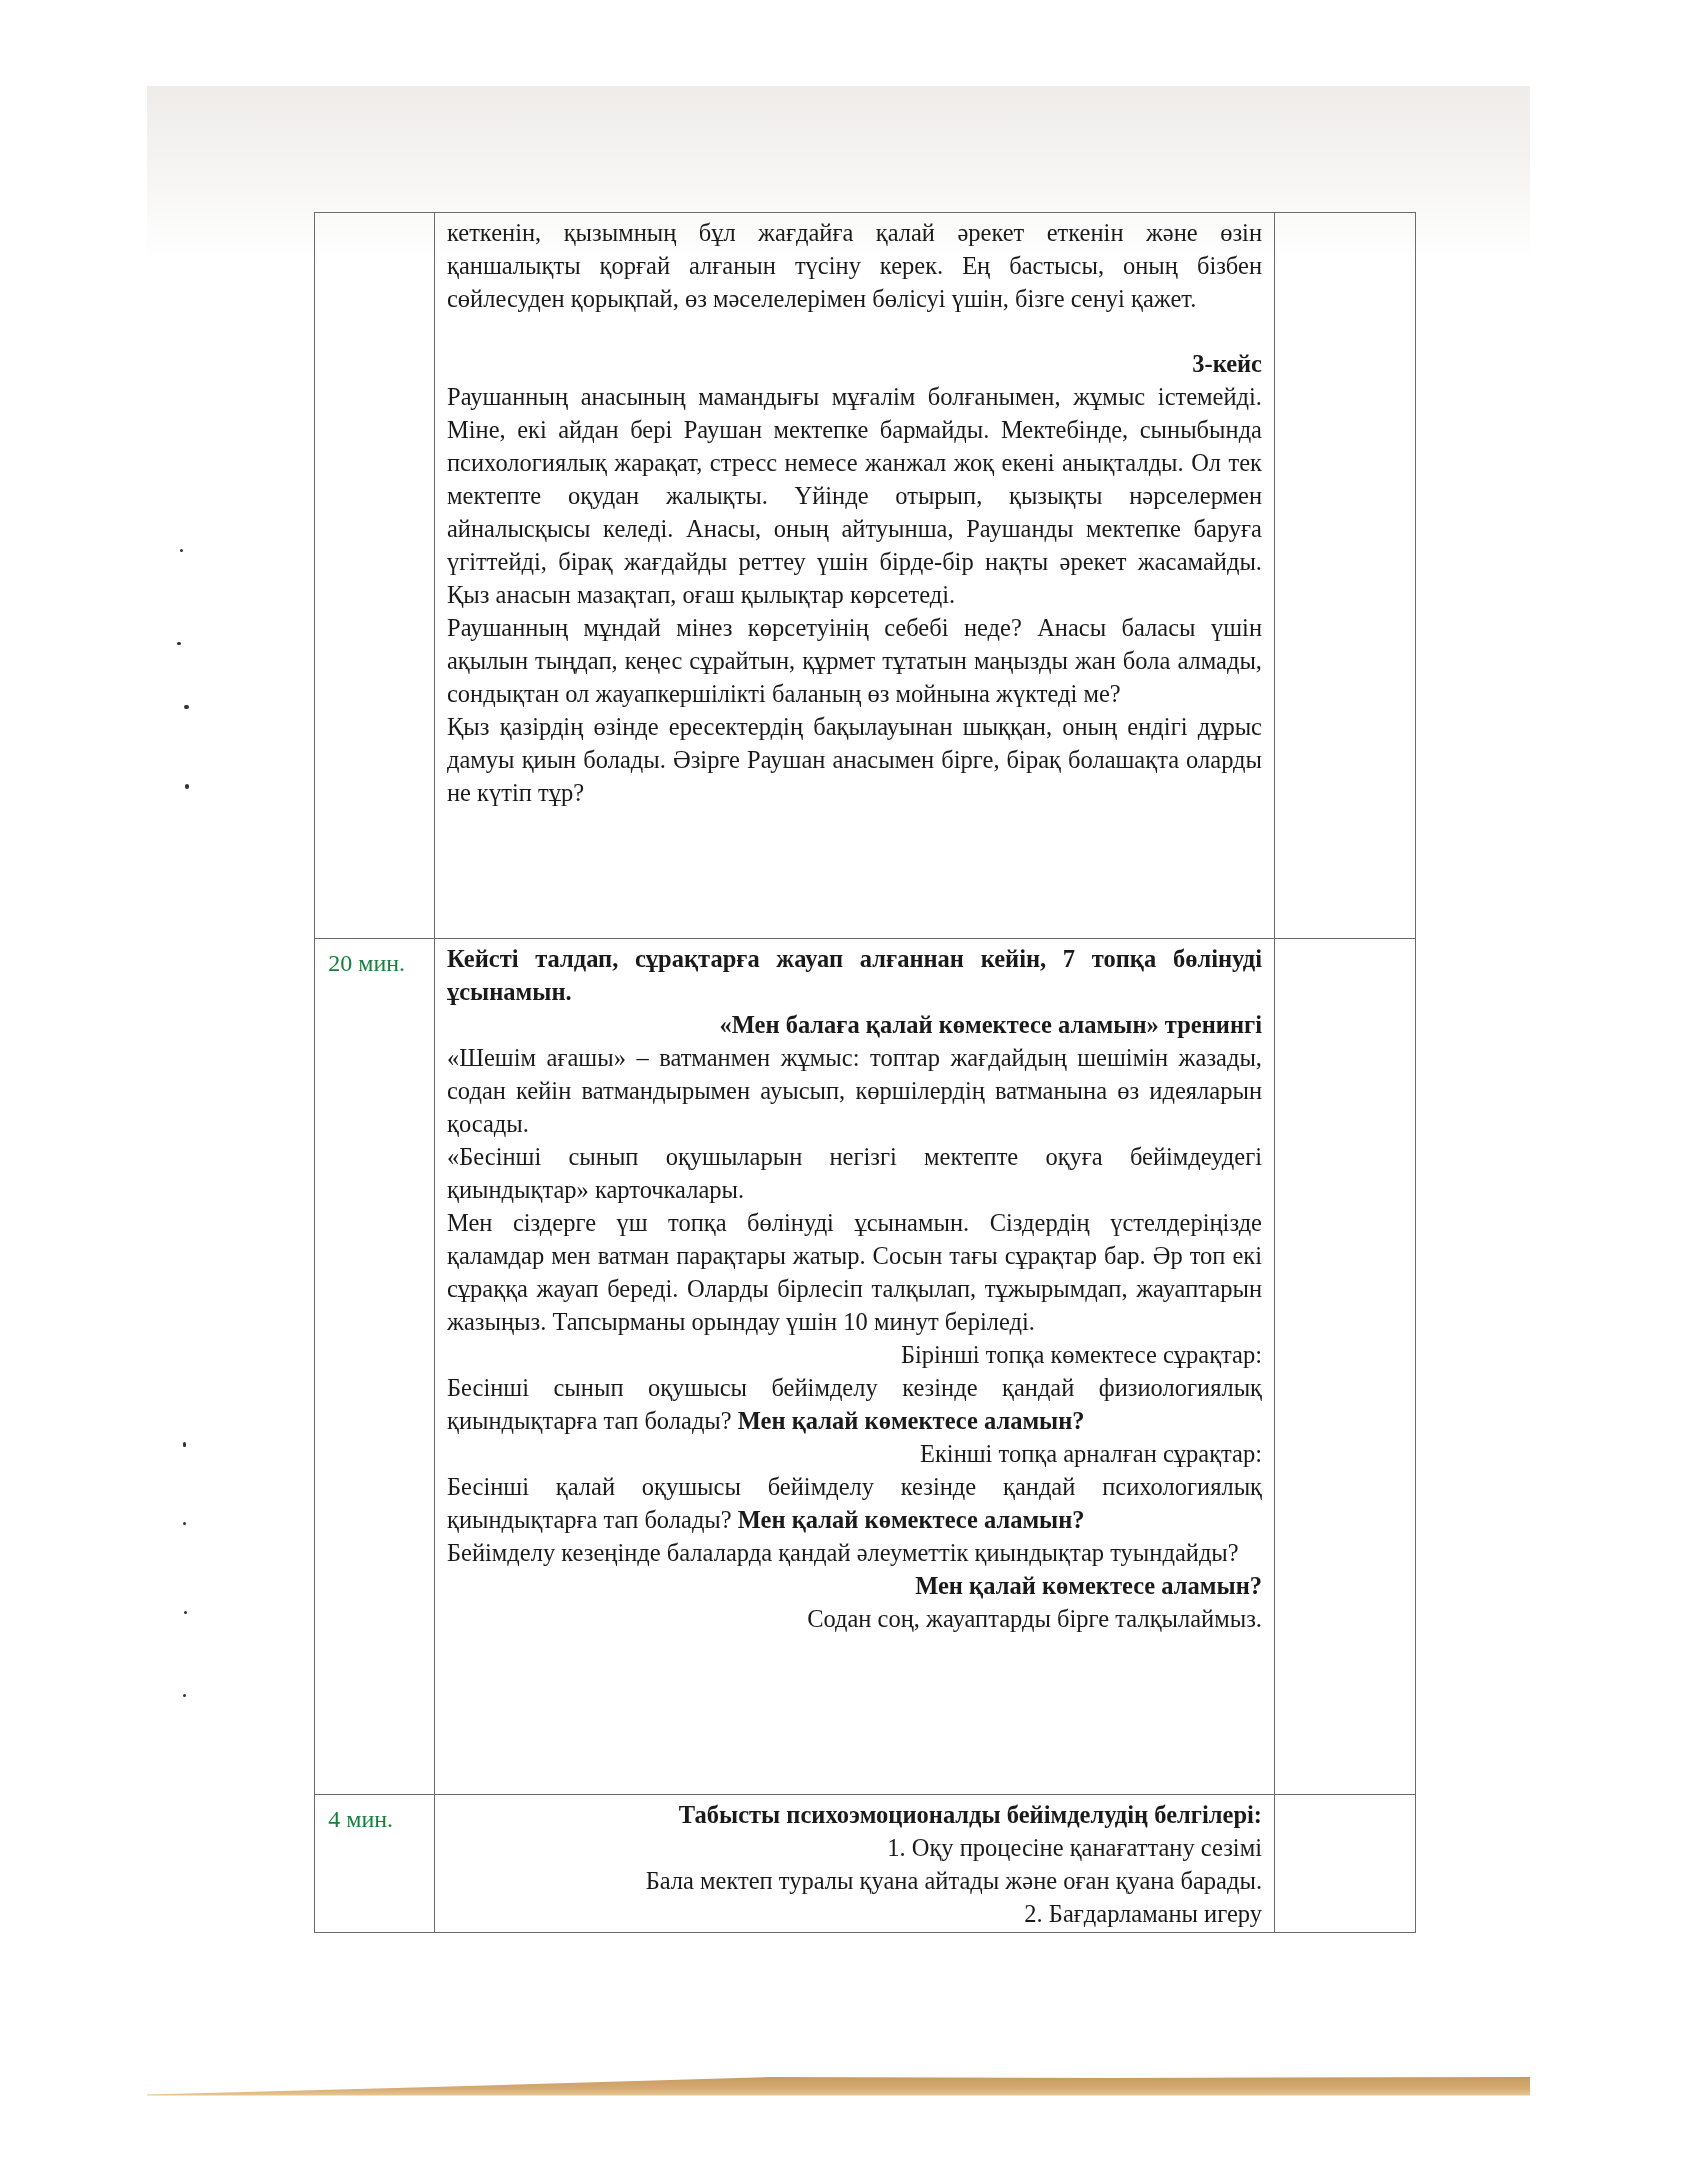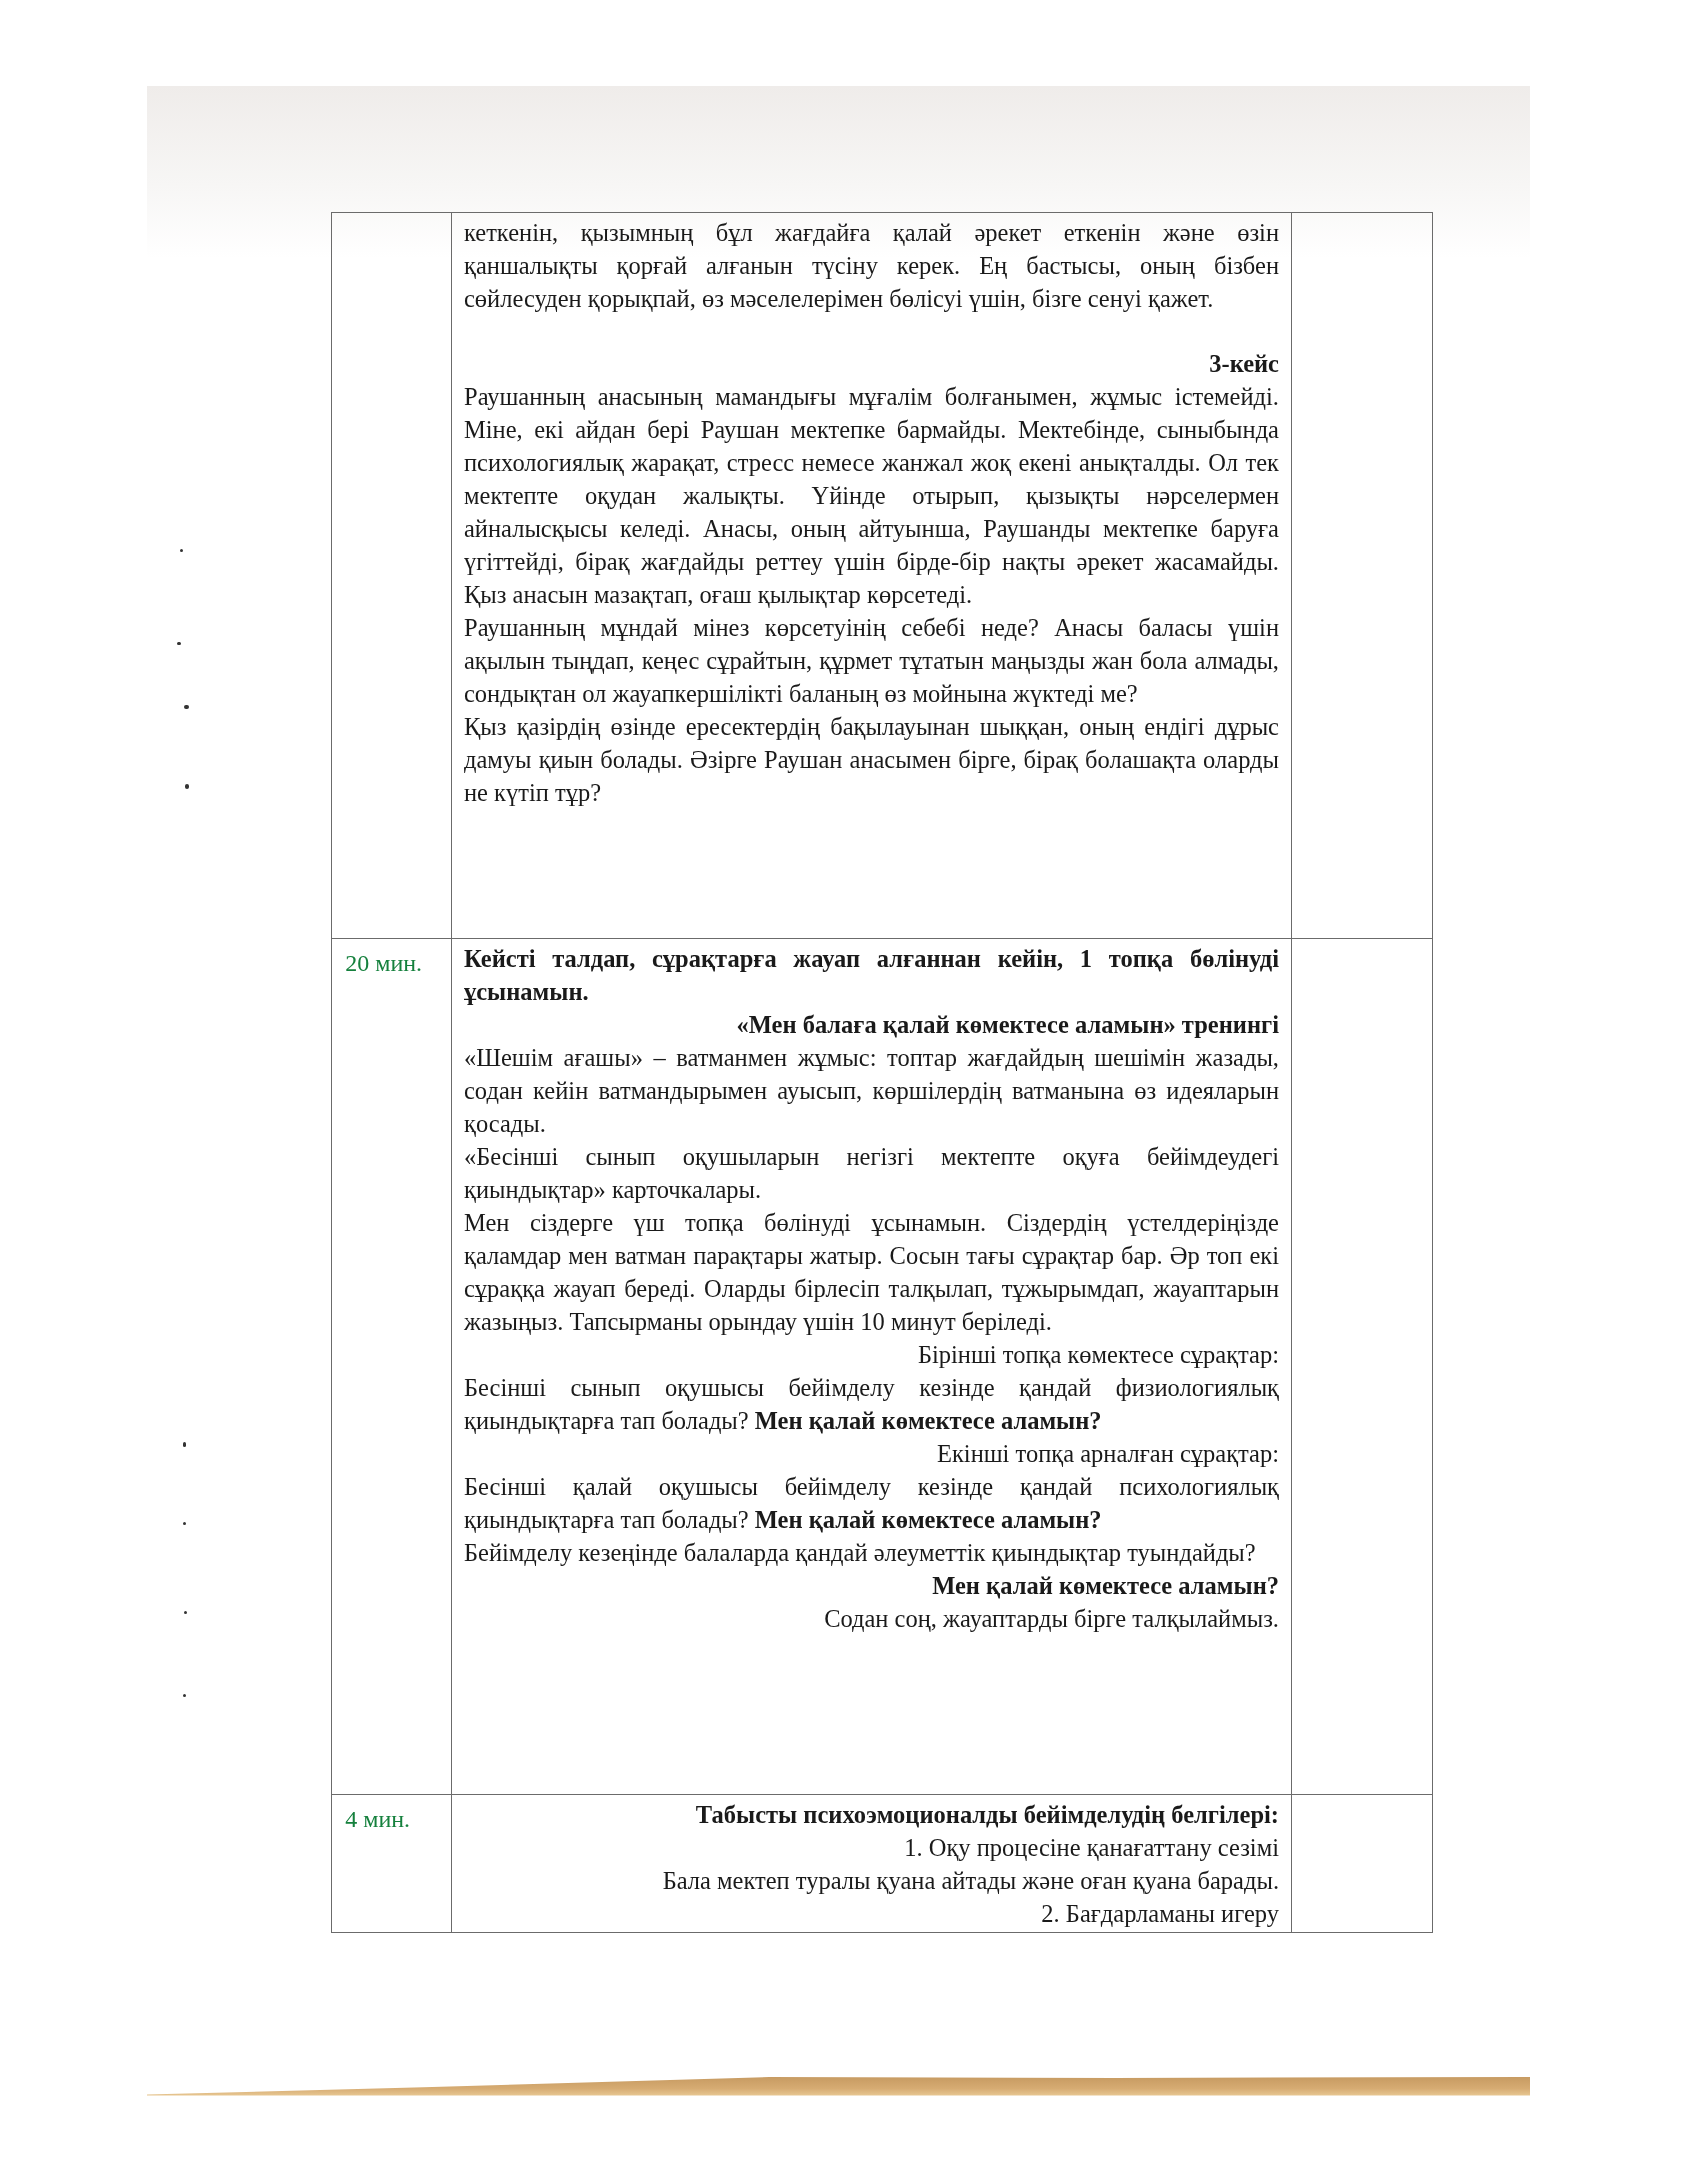--- a/index.html
+++ b/index.html
@@ -14,21 +14,21 @@
     background: linear-gradient(to bottom, #efecea 0px, #f7f6f5 99px, #ffffff 172px, #ffffff 100%);
   }
   .desk {
     position: absolute; left: 147px; top: 2077px; width: 1383px; height: 18.5px;
     background: linear-gradient(to bottom, #c79b62, #d6ab72 60%, #e8c893);
     clip-path: polygon(0 95%, 20% 55%, 45% 0%, 70% 5%, 100% 0%, 100% 100%, 0 100%);
   }
   .speck { position: absolute; width: 4.6px; height: 4px; background: #333; border-radius: 2px; }
 
   table.lesson {
-    position: absolute; left: 331px; top: 212px; width: 1102px;
+    position: absolute; left: 314px; top: 212px; width: 1102px;
     border-collapse: collapse; table-layout: fixed;
   }
   table.lesson td {
     border: 1.3px solid #6b6b6b; vertical-align: top; padding: 0;
   }
   col.c-time { width: 120px; }
   col.c-body { width: 840px; }
   col.c-note { width: 141px; }
 
   .time { font-size: 24px; padding: 10.6px 0 0 13.2px; color: #15803d; }
@@ -82,21 +82,21 @@
     </td>
     <td></td>
   </tr>
 
   <tr class="r2">
     <td>
       <div class="time">20 мин.</div>
     </td>
     <td>
       <div class="body">
-        <p class="b">Кейсті талдап, сұрақтарға жауап алғаннан кейін, 1 топқа бөлінуді ұсынамын.</p>
+        <p class="b">Кейсті талдап, сұрақтарға жауап алғаннан кейін, 7 топқа бөлінуді ұсынамын.</p>
         <p class="b left">«Мен балаға қалай көмектесе аламын» тренингі</p>
         <p>«Шешім ағашы» – ватманмен жұмыс: топтар жағдайдың шешімін жазады, содан кейін ватмандырымен ауысып, көршілердің ватманына өз идеяларын қосады.</p>
         <p>«Бесінші сынып оқушыларын негізгі мектепте оқуға бейімдеудегі қиындықтар» карточкалары.</p>
         <p>Мен сіздерге үш топқа бөлінуді ұсынамын. Сіздердің үстелдеріңізде қаламдар мен ватман парақтары жатыр. Сосын тағы сұрақтар бар. Әр топ екі сұраққа жауап береді. Оларды бірлесіп талқылап, тұжырымдап, жауаптарын жазыңыз. Тапсырманы орындау үшін 10 минут беріледі.</p>
         <p class="left">Бірінші топқа көмектесе сұрақтар:</p>
         <p>
           <span>Бесінші сынып оқушысы бейімделу кезінде қандай физиологиялық қиындықтарға тап болады?</span><span class="b"> Мен қалай көмектесе аламын?</span>
         </p>
         <p class="left">Екінші топқа арналған сұрақтар:</p>
         <p>

